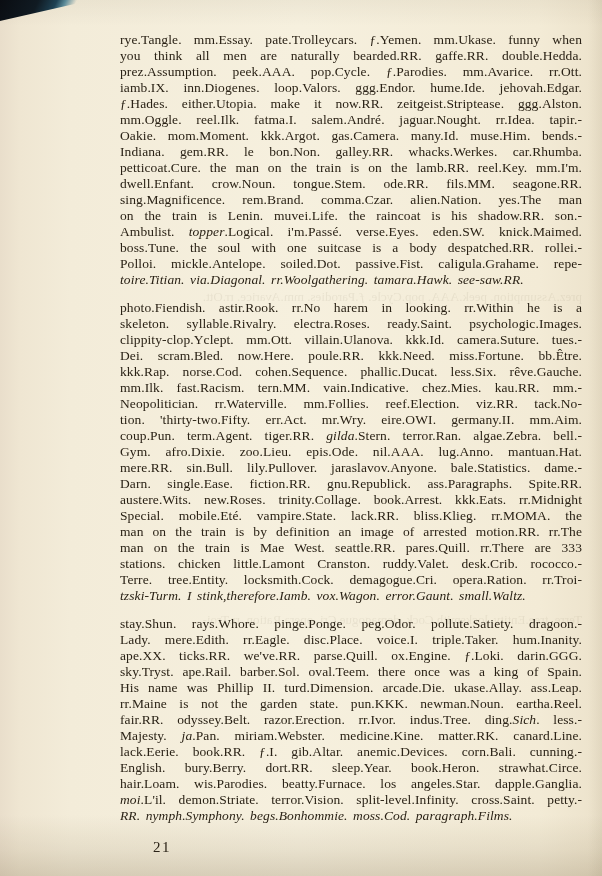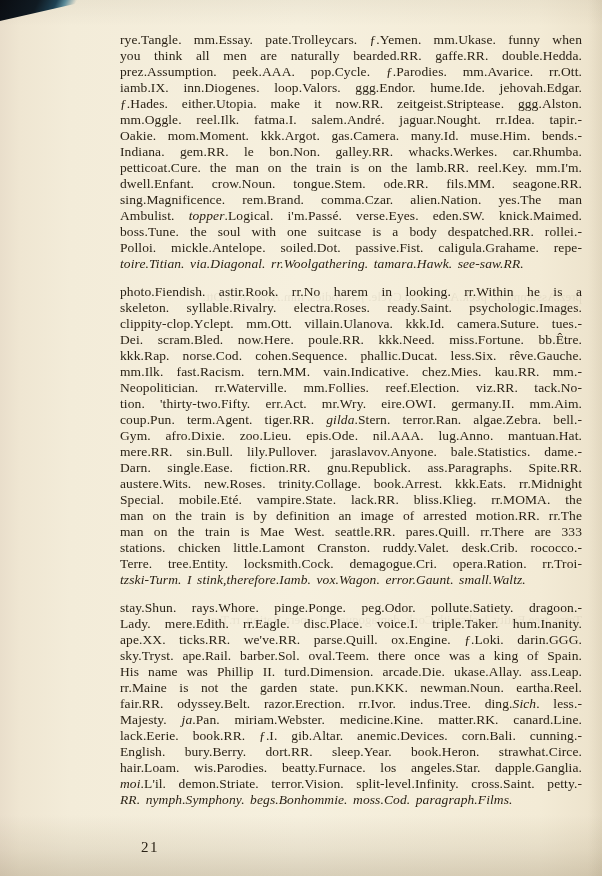--- a/index.html
+++ b/index.html
@@ -40,21 +40,21 @@
     position:absolute; left:120px; width:462px; height:15px;
     font-size:13px; color:#6d6248;
     opacity:0.09; filter:blur(0.6px);
     transform:scaleX(-1);
     overflow:hidden; white-space:nowrap;
     pointer-events:none;
   }
   .ghost-1 { top:289px; }
   .ghost-2 { top:612px; }
   .page-number {
-    position:absolute; left:141px; top:839px;
+    position:absolute; left:153px; top:839px;
     font-size:15px; letter-spacing:1.5px; color:#2a2216;
   }
 </style>
 </head>
 <body>
 
 <div class="page">
   <div class="corner-shadow"></div>
   <div class="edge-shade"></div>
   <div class="ghost ghost-1">prez.Assumption. peek.AAA. pop.Cycle. ƒ.Parodies. mm.Avarice. rr.Ott.</div>
@@ -65,20 +65,21 @@
         <div class="line">you think all men are naturally bearded.RR. gaffe.RR. double.Hedda.</div>
         <div class="line">prez.Assumption. peek.AAA. pop.Cycle. ƒ.Parodies. mm.Avarice. rr.Ott.</div>
         <div class="line">iamb.IX. inn.Diogenes. loop.Valors. ggg.Endor. hume.Ide. jehovah.Edgar.</div>
         <div class="line">ƒ.Hades. either.Utopia. make it now.RR. zeitgeist.Striptease. ggg.Alston.</div>
         <div class="line">mm.Oggle. reel.Ilk. fatma.I. salem.André. jaguar.Nought. rr.Idea. tapir.-</div>
         <div class="line">Oakie. mom.Moment. kkk.Argot. gas.Camera. many.Id. muse.Him. bends.-</div>
         <div class="line">Indiana. gem.RR. le bon.Non. galley.RR. whacks.Werkes. car.Rhumba.</div>
         <div class="line">petticoat.Cure. the man on the train is on the lamb.RR. reel.Key. mm.I'm.</div>
         <div class="line">dwell.Enfant. crow.Noun. tongue.Stem. ode.RR. fils.MM. seagone.RR.</div>
         <div class="line">sing.Magnificence. rem.Brand. comma.Czar. alien.Nation. yes.The man</div>
+        <div class="line">on the train is Lenin. muvei.Life. the raincoat is his shadow.RR. son.-</div>
         <div class="line">Ambulist. <i>topper</i>.Logical. i'm.Passé. verse.Eyes. eden.SW. knick.Maimed.</div>
         <div class="line">boss.Tune. the soul with one suitcase is a body despatched.RR. rollei.-</div>
         <div class="line">Polloi. mickle.Antelope. soiled.Dot. passive.Fist. caligula.Grahame. repe-</div>
         <div class="line last">toire.Titian. via.Diagonal. rr.Woolgathering. tamara.Hawk. see-saw.RR.</div>
       </div>
       <div class="para">
         <div class="line">photo.Fiendish. astir.Rook. rr.No harem in looking. rr.Within he is a</div>
         <div class="line">skeleton. syllable.Rivalry. electra.Roses. ready.Saint. psychologic.Images.</div>
         <div class="line">clippity-clop.Yclept. mm.Ott. villain.Ulanova. kkk.Id. camera.Suture. tues.-</div>
         <div class="line">Dei. scram.Bled. now.Here. poule.RR. kkk.Need. miss.Fortune. bb.Être.</div>

